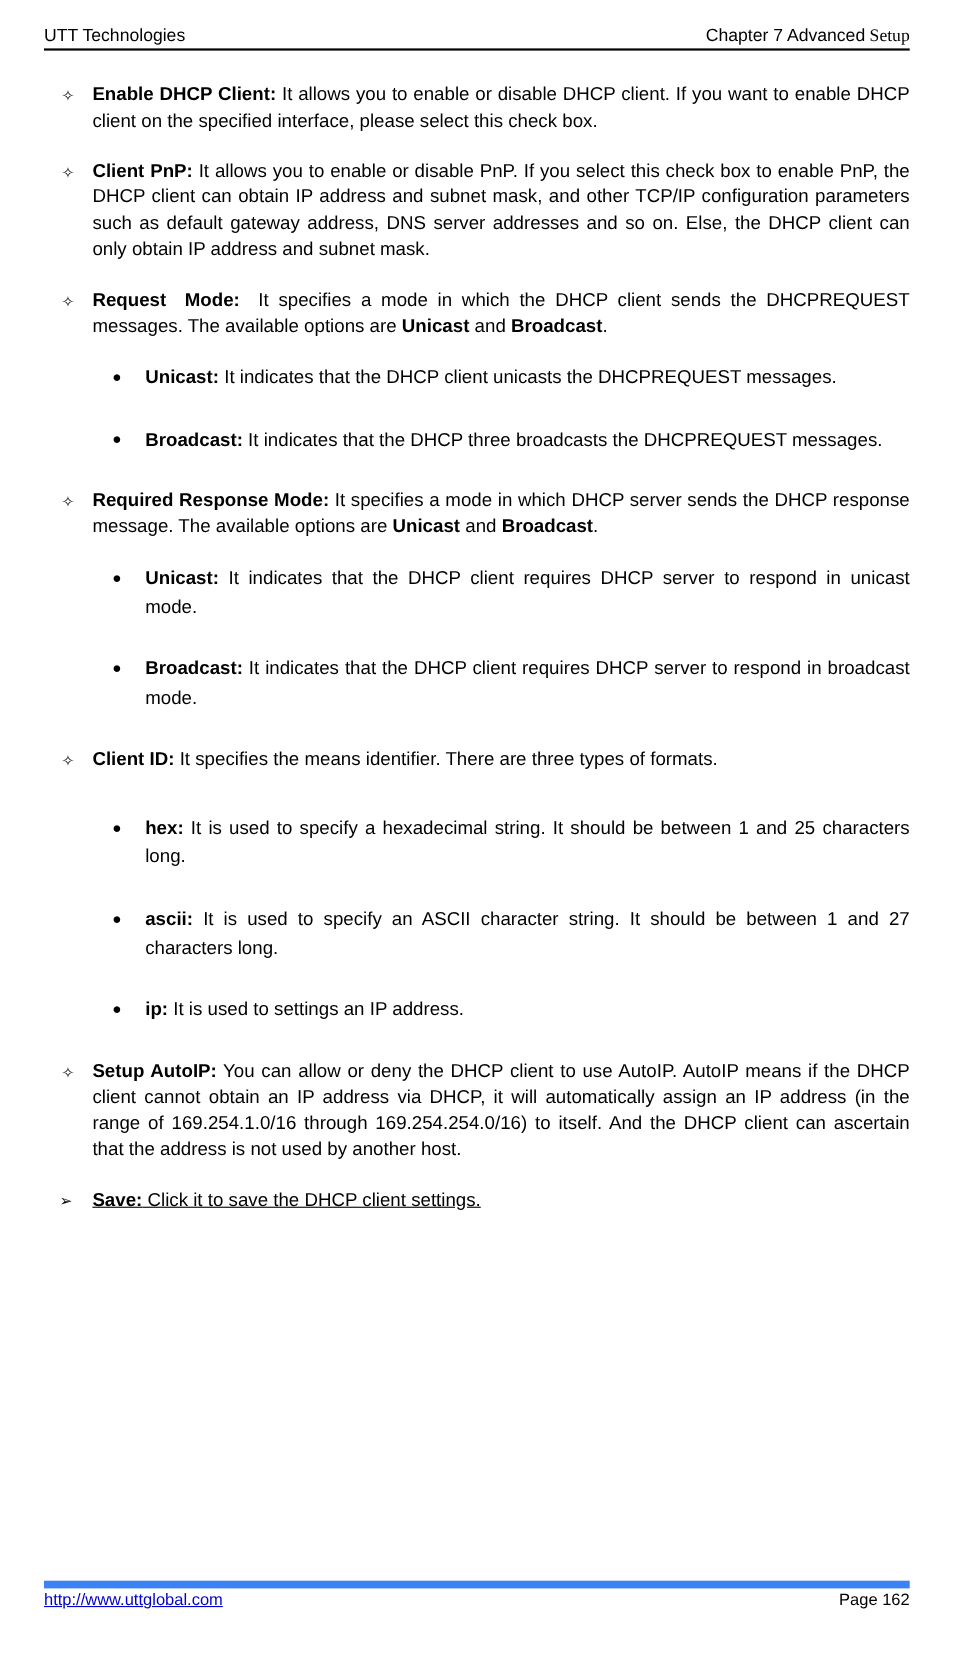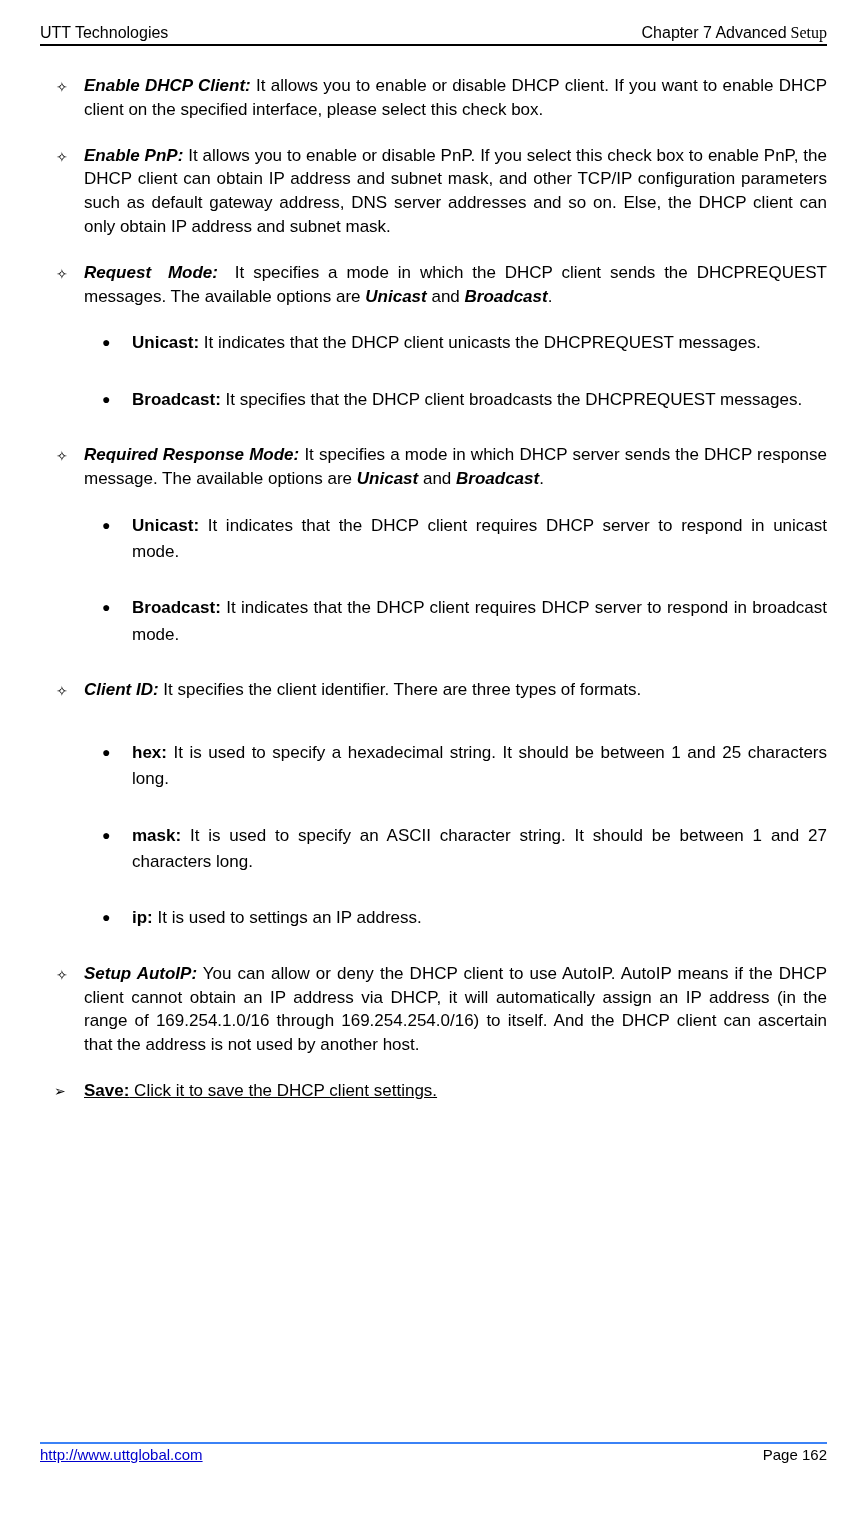--- a/index.html
+++ b/index.html
@@ -39,21 +39,21 @@
     margin: 0 0 22px 16px;
     text-align: justify;
     text-justify: inter-word;
   }
   .diamond-marker {
     flex: 0 0 28px;
     font-size: 14px;
     line-height: 26px;
   }
   .diamond-body { flex: 1; }
-  .diamond-body b { font-weight: bold; font-style: italic; }
+  .diamond-body b { font-weight: bold; }
   .gap-lg { word-spacing: 4px; }
   .gap-xl { word-spacing: 8px; }
   .bullet-item {
     display: flex;
     align-items: flex-start;
     margin: 0 0 30px 62px;
     text-align: justify;
   }
   .bullet-marker {
     flex: 0 0 30px;
@@ -70,21 +70,21 @@
     flex: 0 0 30px;
     font-size: 14px;
     line-height: 24px;
   }
   .tri-body { flex: 1; text-decoration: underline; }
   .footer-row {
     display: flex;
     justify-content: space-between;
     align-items: flex-start;
     font-size: 15px;
-    border-top: 2px solid #3b82f6;
+    border-top: 7px solid #3b82f6;
     padding-top: 2px;
     margin-top: auto;
   }
   .footer-link { color: #0000cc; text-decoration: underline; }
 </style>
 </head>
 <body>
 
 <div class="page">
 
@@ -101,42 +101,42 @@
     <div class="diamond-item">
       <span class="diamond-marker">✧</span>
       <span class="diamond-body">
         <b>Enable DHCP Client:</b><span> </span><span>It allows you to enable or disable DHCP client. If you want to enable DHCP client on the specified interface, please select this check box.</span>
       </span>
     </div>
 
     <div class="diamond-item">
       <span class="diamond-marker">✧</span>
       <span class="diamond-body">
-        <b>Enable PnP:</b><span> </span><span>It allows you to enable or disable PnP. If you select this check box to enable PnP, the DHCP client can obtain IP address and subnet mask, and other TCP/IP configuration parameters such as default gateway address, DNS server addresses and so on. Else, the DHCP client can only obtain IP address and subnet mask.</span>
+        <b>Client PnP:</b><span> </span><span>It allows you to enable or disable PnP. If you select this check box to enable PnP, the DHCP client can obtain IP address and subnet mask, and other TCP/IP configuration parameters such as default gateway address, DNS server addresses and so on. Else, the DHCP client can only obtain IP address and subnet mask.</span>
       </span>
     </div>
 
     <div class="diamond-item">
       <span class="diamond-marker">✧</span>
       <span class="diamond-body gap-xl">
         <b>Request Mode:</b><span> </span><span style="word-spacing:normal"><span>It specifies a mode in which the DHCP client sends the DHCPREQUEST messages. The available options are </span><b>Unicast</b><span> and </span><b>Broadcast</b><span>.</span></span>
       </span>
     </div>
 
     <div class="bullet-item">
       <span class="bullet-marker">●</span>
       <span class="bullet-body gap-lg">
         <b>Unicast:</b><span style="word-spacing:normal"> It indicates that the DHCP client unicasts the DHCPREQUEST messages.</span>
       </span>
     </div>
 
     <div class="bullet-item">
       <span class="bullet-marker">●</span>
       <span class="bullet-body">
-        <b>Broadcast:</b><span> It specifies that the DHCP client broadcasts the DHCPREQUEST messages.</span>
+        <b>Broadcast:</b><span> It indicates that the DHCP three broadcasts the DHCPREQUEST messages.</span>
       </span>
     </div>
 
     <div class="diamond-item">
       <span class="diamond-marker">✧</span>
       <span class="diamond-body">
         <b>Required Response Mode:</b><span> </span><span><span>It specifies a mode in which DHCP server sends the DHCP response message. The available options are </span><b>Unicast</b><span> and </span><b>Broadcast</b><span>.</span></span>
       </span>
     </div>
 
@@ -150,35 +150,35 @@
     <div class="bullet-item">
       <span class="bullet-marker">●</span>
       <span class="bullet-body">
         <b>Broadcast:</b><span> It indicates that the DHCP client requires DHCP server to respond in broadcast mode.</span>
       </span>
     </div>
 
     <div class="diamond-item" style="margin-bottom:36px">
       <span class="diamond-marker">✧</span>
       <span class="diamond-body">
-        <b>Client ID:</b><span> </span><span>It specifies the client identifier. There are three types of formats.</span>
+        <b>Client ID:</b><span> </span><span>It specifies the means identifier. There are three types of formats.</span>
       </span>
     </div>
 
     <div class="bullet-item">
       <span class="bullet-marker">●</span>
       <span class="bullet-body">
         <b>hex:</b><span> It is used to specify a hexadecimal string. It should be between 1 and 25 characters long.</span>
       </span>
     </div>
 
     <div class="bullet-item">
       <span class="bullet-marker">●</span>
       <span class="bullet-body">
-        <b>mask:</b><span> It is used to specify an ASCII character string. It should be between 1 and 27 characters long.</span>
+        <b>ascii:</b><span> It is used to specify an ASCII character string. It should be between 1 and 27 characters long.</span>
       </span>
     </div>
 
     <div class="bullet-item">
       <span class="bullet-marker">●</span>
       <span class="bullet-body">
         <b>ip:</b><span> It is used to settings an IP address.</span>
       </span>
     </div>
 

